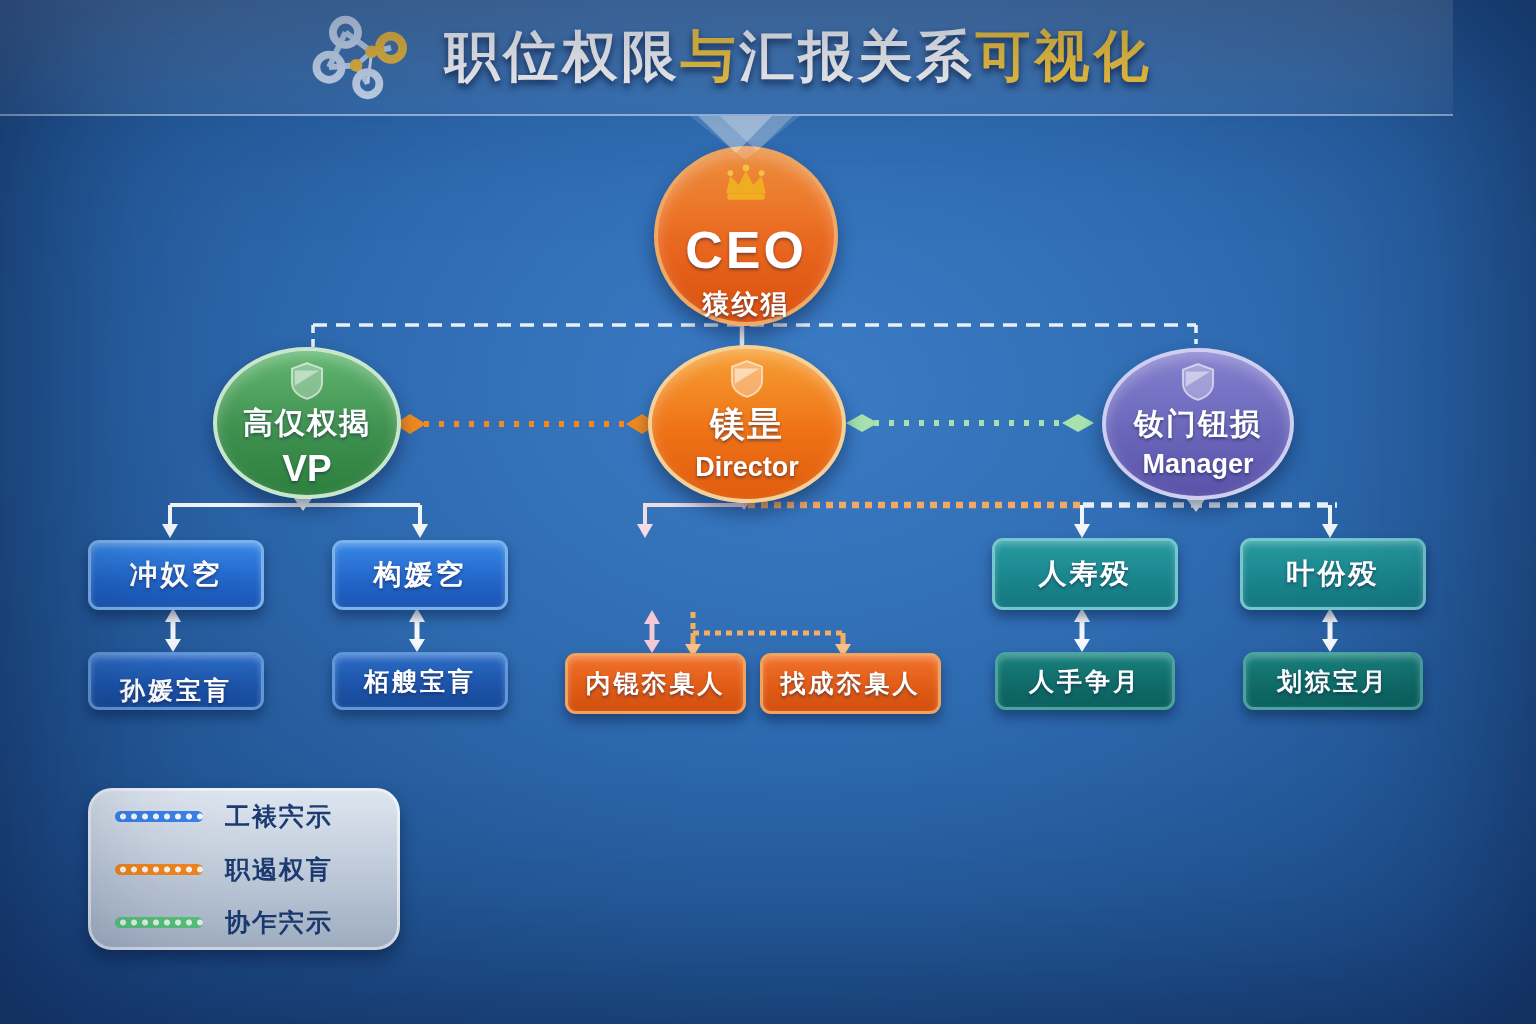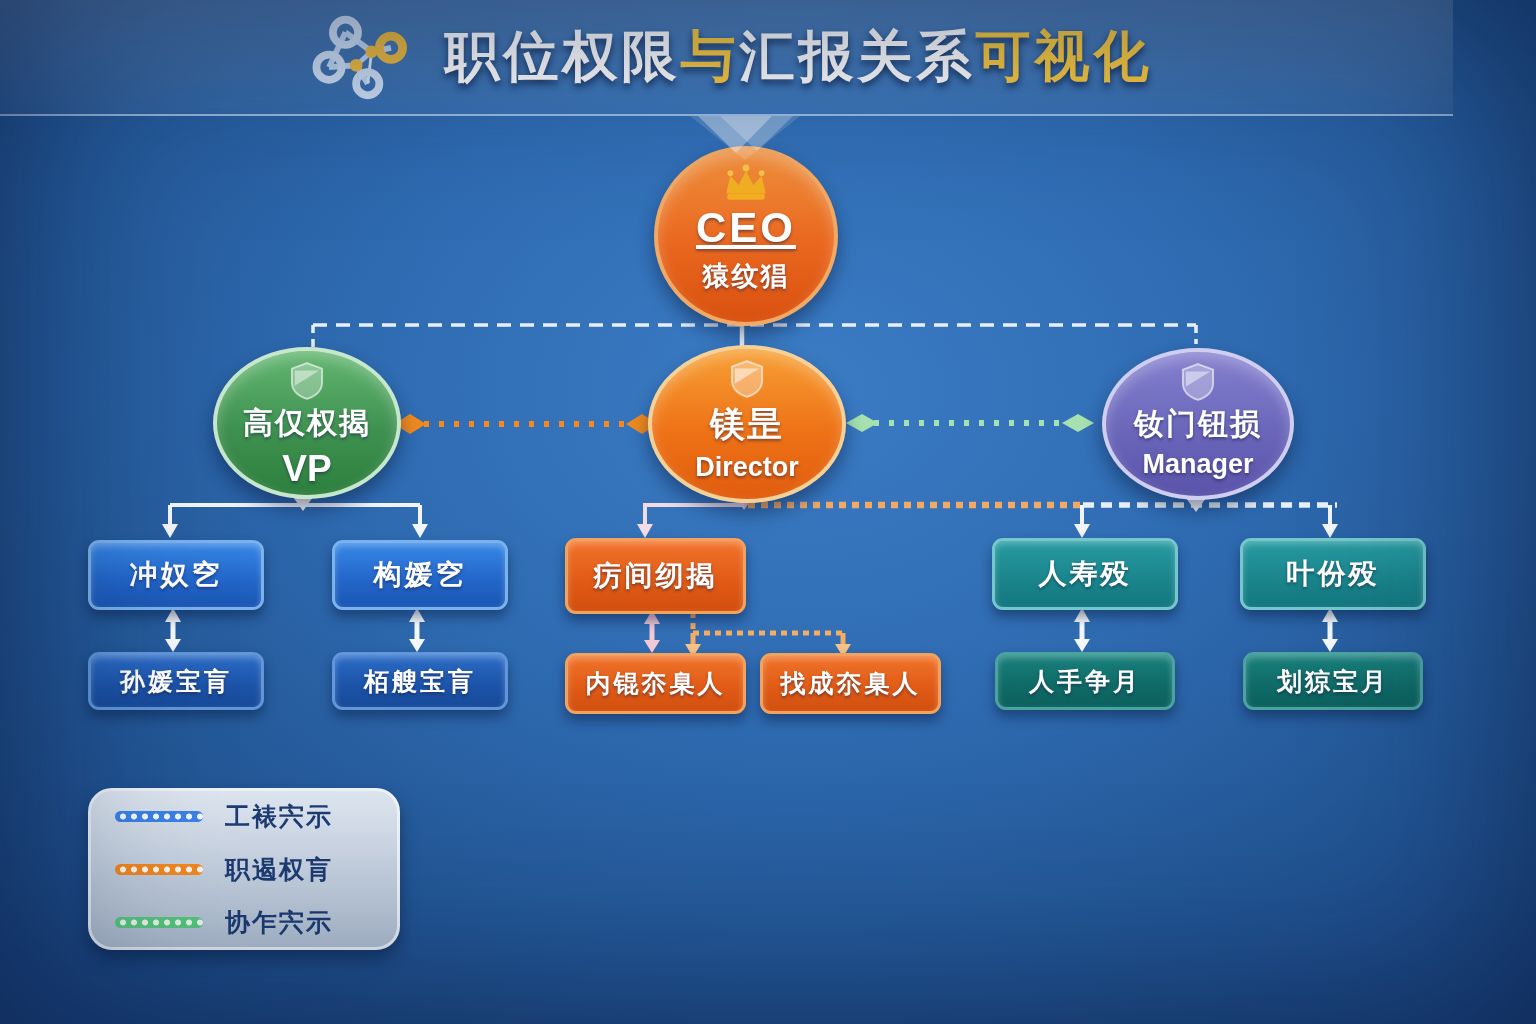--- a/index.html
+++ b/index.html
@@ -36,39 +36,39 @@
     border:4px solid #c6e7cb;}
   #node-director{left:648px;top:345px;width:190px;height:150px;
     background:linear-gradient(180deg,#f7a035 0%,#ee7216 55%,#e05c0e 100%);
     border:4px solid #f6d197;}
   #node-manager{left:1102px;top:348px;width:184px;height:144px;
     background:linear-gradient(180deg,#8581cf 0%,#6a66ba 55%,#5953a9 100%);
     border:4px solid #cfcdf0;}
 
   .e-line1{font-size:30px;margin-top:2px;letter-spacing:2px;}
   .e-line2{font-size:27px;margin-top:4px;}
-  #node-ceo .e-line1{font-size:42px;letter-spacing:3px;margin-top:0;text-decoration:underline;}
+  #node-ceo .e-line1{font-size:52px;letter-spacing:3px;margin-top:16px;}
   #node-ceo .e-line2{font-size:27px;margin-top:6px;letter-spacing:2px;}
   #node-vp .e-line2{font-size:37px;}
   .icon-slot{margin-top:10px;height:40px;display:flex;align-items:center;justify-content:center;}
   #node-ceo .icon-slot{margin-top:12px;height:42px;}
 
   
   .rbox{position:absolute;border-radius:11px;display:flex;align-items:center;justify-content:center;
     z-index:3;box-shadow:0 7px 12px rgba(8,25,60,.45), inset 0 3px 6px rgba(255,255,255,.28);}
   .rbox .nodetext{letter-spacing:3px;}
   .box-blue{background:linear-gradient(180deg,#3787e6 0%,#2265c8 60%,#1b57b4 100%);border:3px solid #7ab2ee;}
   .box-blue-dark{background:linear-gradient(180deg,#2b6cc6 0%,#1c53a8 60%,#174a99 100%);border:3px solid #5f97da;}
   .box-orange{background:linear-gradient(180deg,#f1732a 0%,#e05a15 60%,#d24f10 100%);border:3px solid #f2a25c;}
   .box-teal{background:linear-gradient(180deg,#279ba1 0%,#1a848b 60%,#147780 100%);border:3px solid #74c8cd;}
   .box-teal-dark{background:linear-gradient(180deg,#18807c 0%,#0f6a66 60%,#0c605e 100%);border:3px solid #49a4a0;}
 
   #box-vp-child-0{left:88px;top:540px;width:170px;height:64px;}
   #box-vp-child-1{left:332px;top:540px;width:170px;height:64px;}
-  #box-vp-grand-0{left:88px;top:652px;width:170px;height:52px;}
+  #box-vp-grand-0{left:88px;top:652px;width:170px;height:52px;align-items:flex-end;}
   #box-vp-grand-1{left:332px;top:652px;width:170px;height:52px;}
   #box-dir-child{left:565px;top:538px;width:175px;height:70px;}
   #box-dir-grand-0{left:565px;top:653px;width:175px;height:55px;}
   #box-dir-grand-1{left:760px;top:653px;width:175px;height:55px;}
   #box-mgr-child-0{left:992px;top:538px;width:180px;height:66px;}
   #box-mgr-child-1{left:1240px;top:538px;width:180px;height:66px;}
   #box-mgr-grand-0{left:995px;top:652px;width:174px;height:52px;}
   #box-mgr-grand-1{left:1243px;top:652px;width:174px;height:52px;}
   .fs28{font-size:28px;} .fs25{font-size:25px;}
 
@@ -247,23 +247,20 @@
   <div id="box-vp-child-1" class="rbox box-blue">
     <div class="nodetext fs28">构媛穵</div>
   </div>
   <div id="box-vp-grand-0" class="rbox box-blue-dark">
     <div class="nodetext fs25">孙媛宝肓</div>
   </div>
   <div id="box-vp-grand-1" class="rbox box-blue-dark">
     <div class="nodetext fs25">栢艘宝肓</div>
   </div>
 
-  <div id="box-dir-child" class="rbox box-orange">
-    <div class="nodetext fs28">疠间纫揭</div>
-  </div>
   <div id="box-dir-grand-0" class="rbox box-orange">
     <div class="nodetext fs25">内锟夵臬人</div>
   </div>
   <div id="box-dir-grand-1" class="rbox box-orange">
     <div class="nodetext fs25">找成夵臬人</div>
   </div>
 
   <div id="box-mgr-child-0" class="rbox box-teal">
     <div class="nodetext fs28">人寿殁</div>
   </div>

